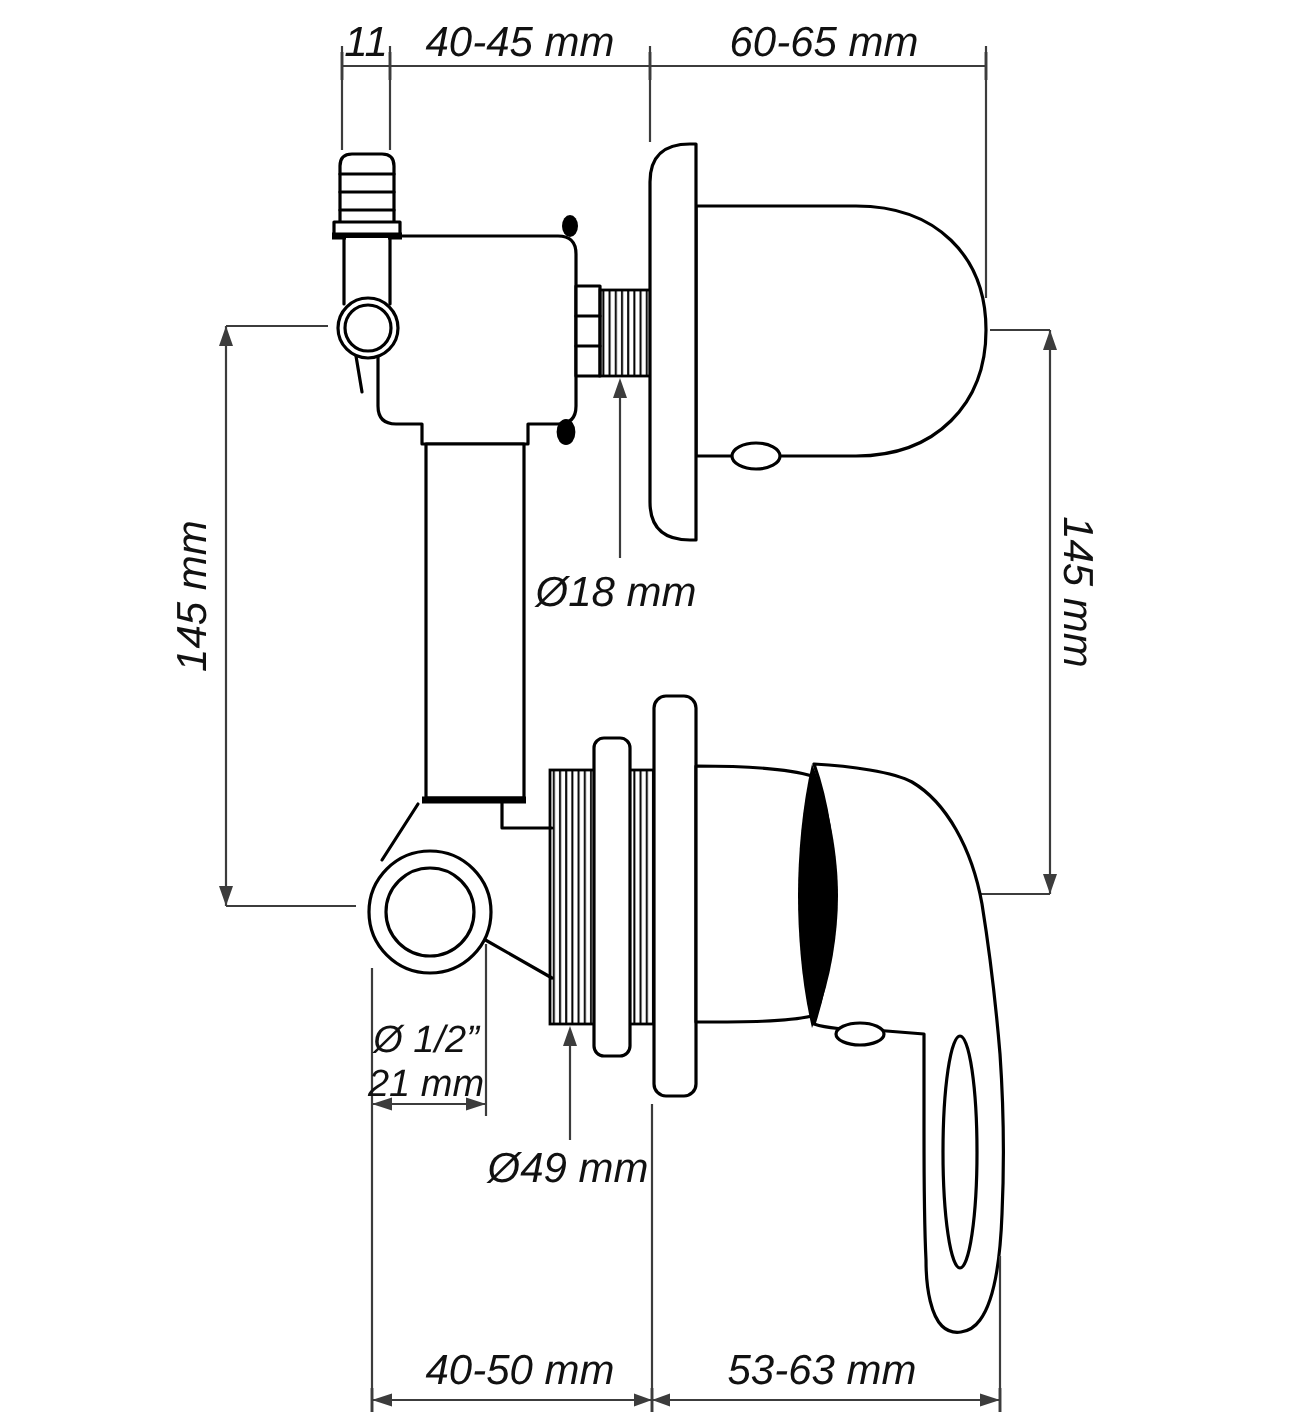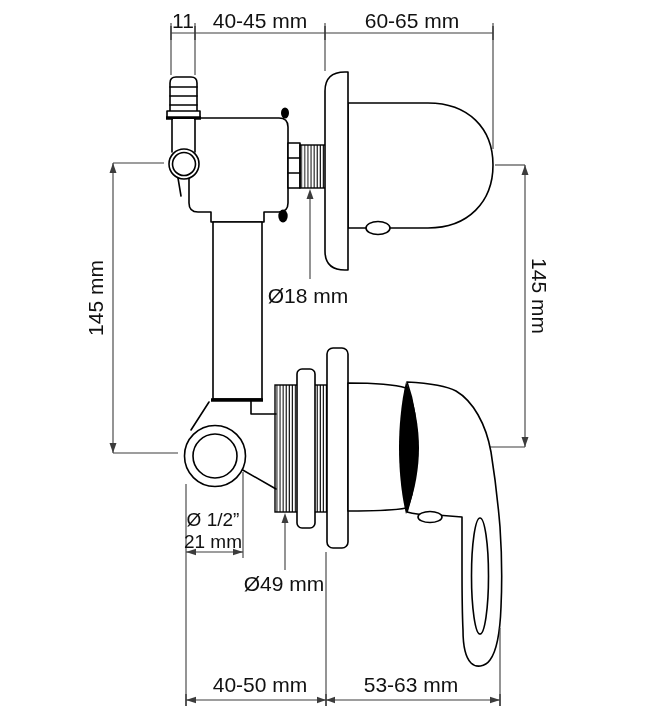--- a/index.html
+++ b/index.html
@@ -1,17 +1,17 @@
 <!DOCTYPE html>
 <html><head>
 <meta charset="utf-8">
 <style>
   html,body{margin:0;padding:0;background:#ffffff;}
   .canvas{position:relative;width:647px;height:714px;background:#ffffff;overflow:hidden;
-          font-family:"Liberation Sans", sans-serif;}
+          font-family:"Liberation Sans", sans-serif;font-style:italic;}
   svg{display:block;}
   .outline{fill:#ffffff;stroke:#000000;stroke-width:1.6;stroke-linejoin:round;}
   .lineonly{fill:none;stroke:#000000;stroke-width:1.6;stroke-linejoin:round;stroke-linecap:round;}
   .thick{fill:none;stroke:#000000;stroke-width:3.4;stroke-linecap:butt;}
   .blackfill{fill:#000000;stroke:none;}
   .dim{fill:none;stroke:#3c3c3c;stroke-width:1.1;}
   .tick{fill:none;stroke:#3c3c3c;stroke-width:1.4;}
   .dimfill{fill:#3c3c3c;stroke:none;}
   .hatch{fill:url(#hatchV);stroke:#000000;stroke-width:1.4;}
   .lbl{font-family:"Liberation Sans", sans-serif;font-size:21px;fill:#111111;text-anchor:middle;}

